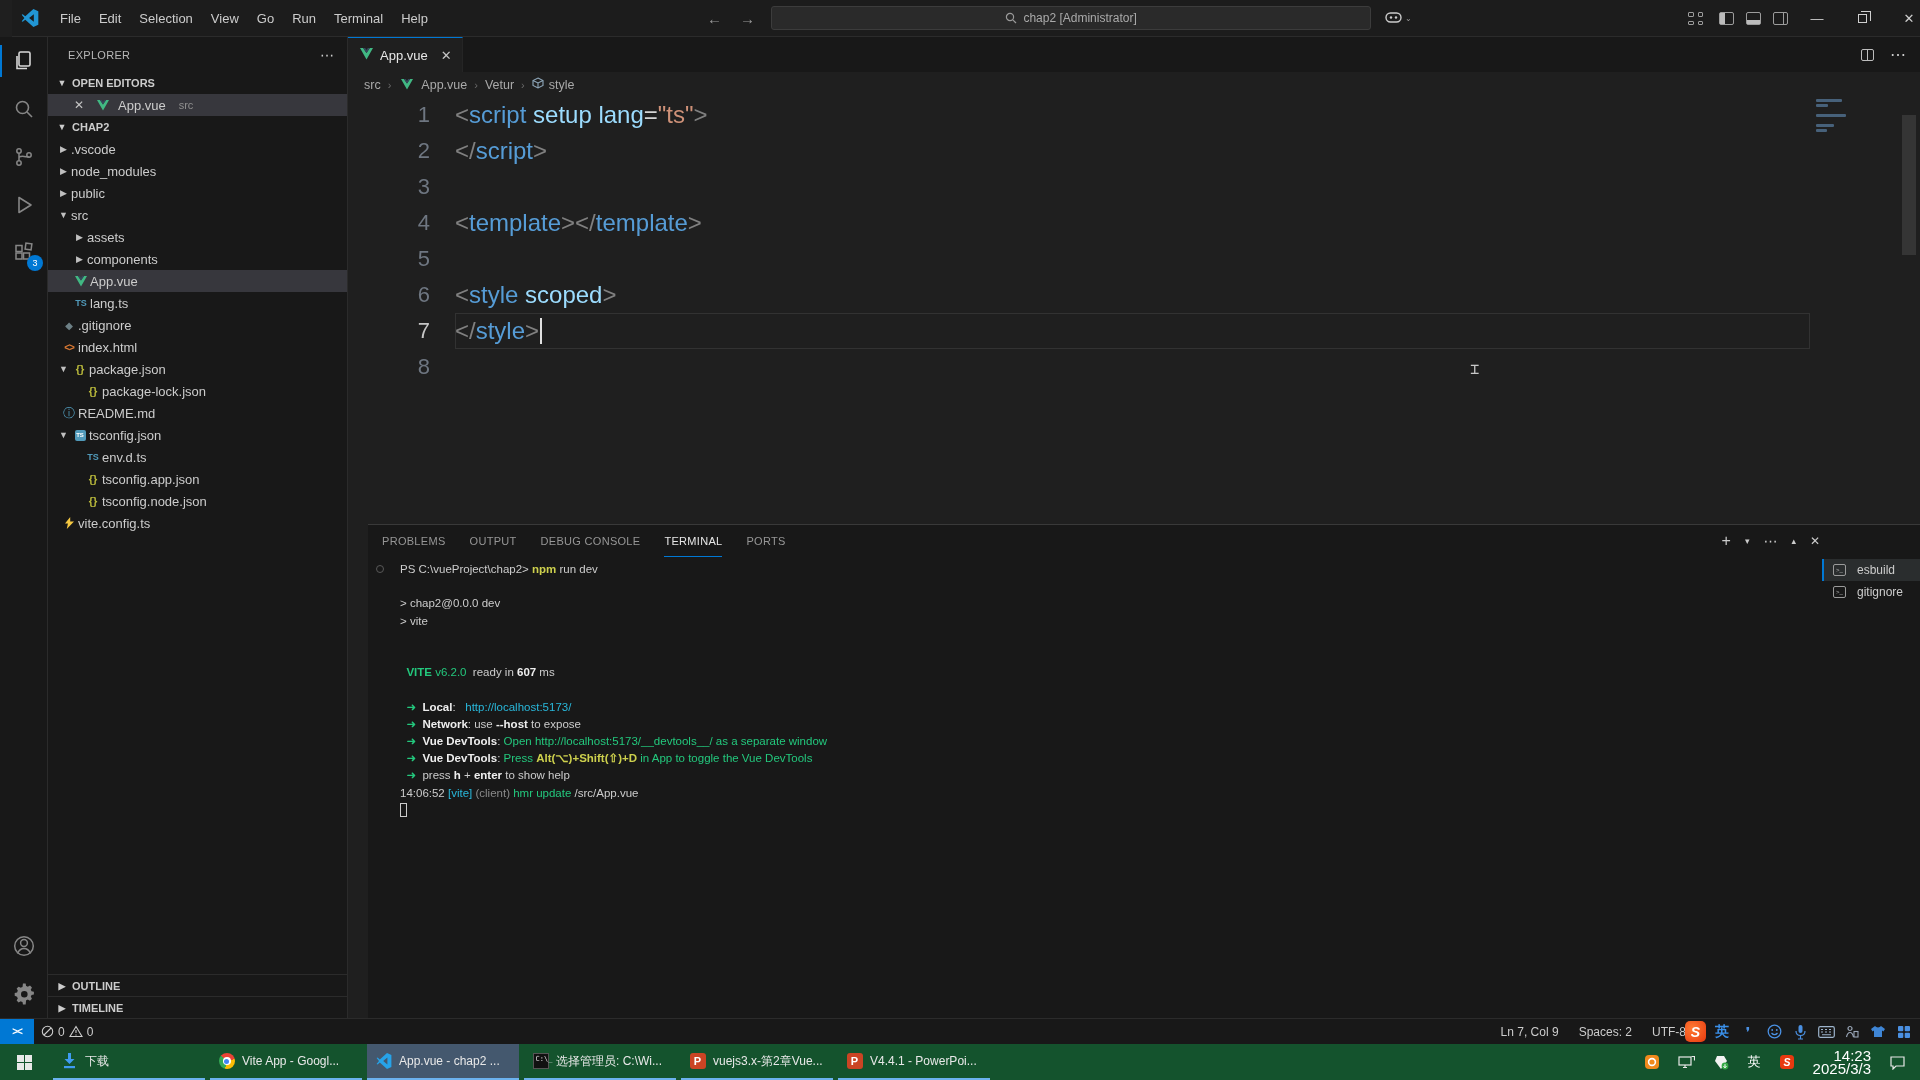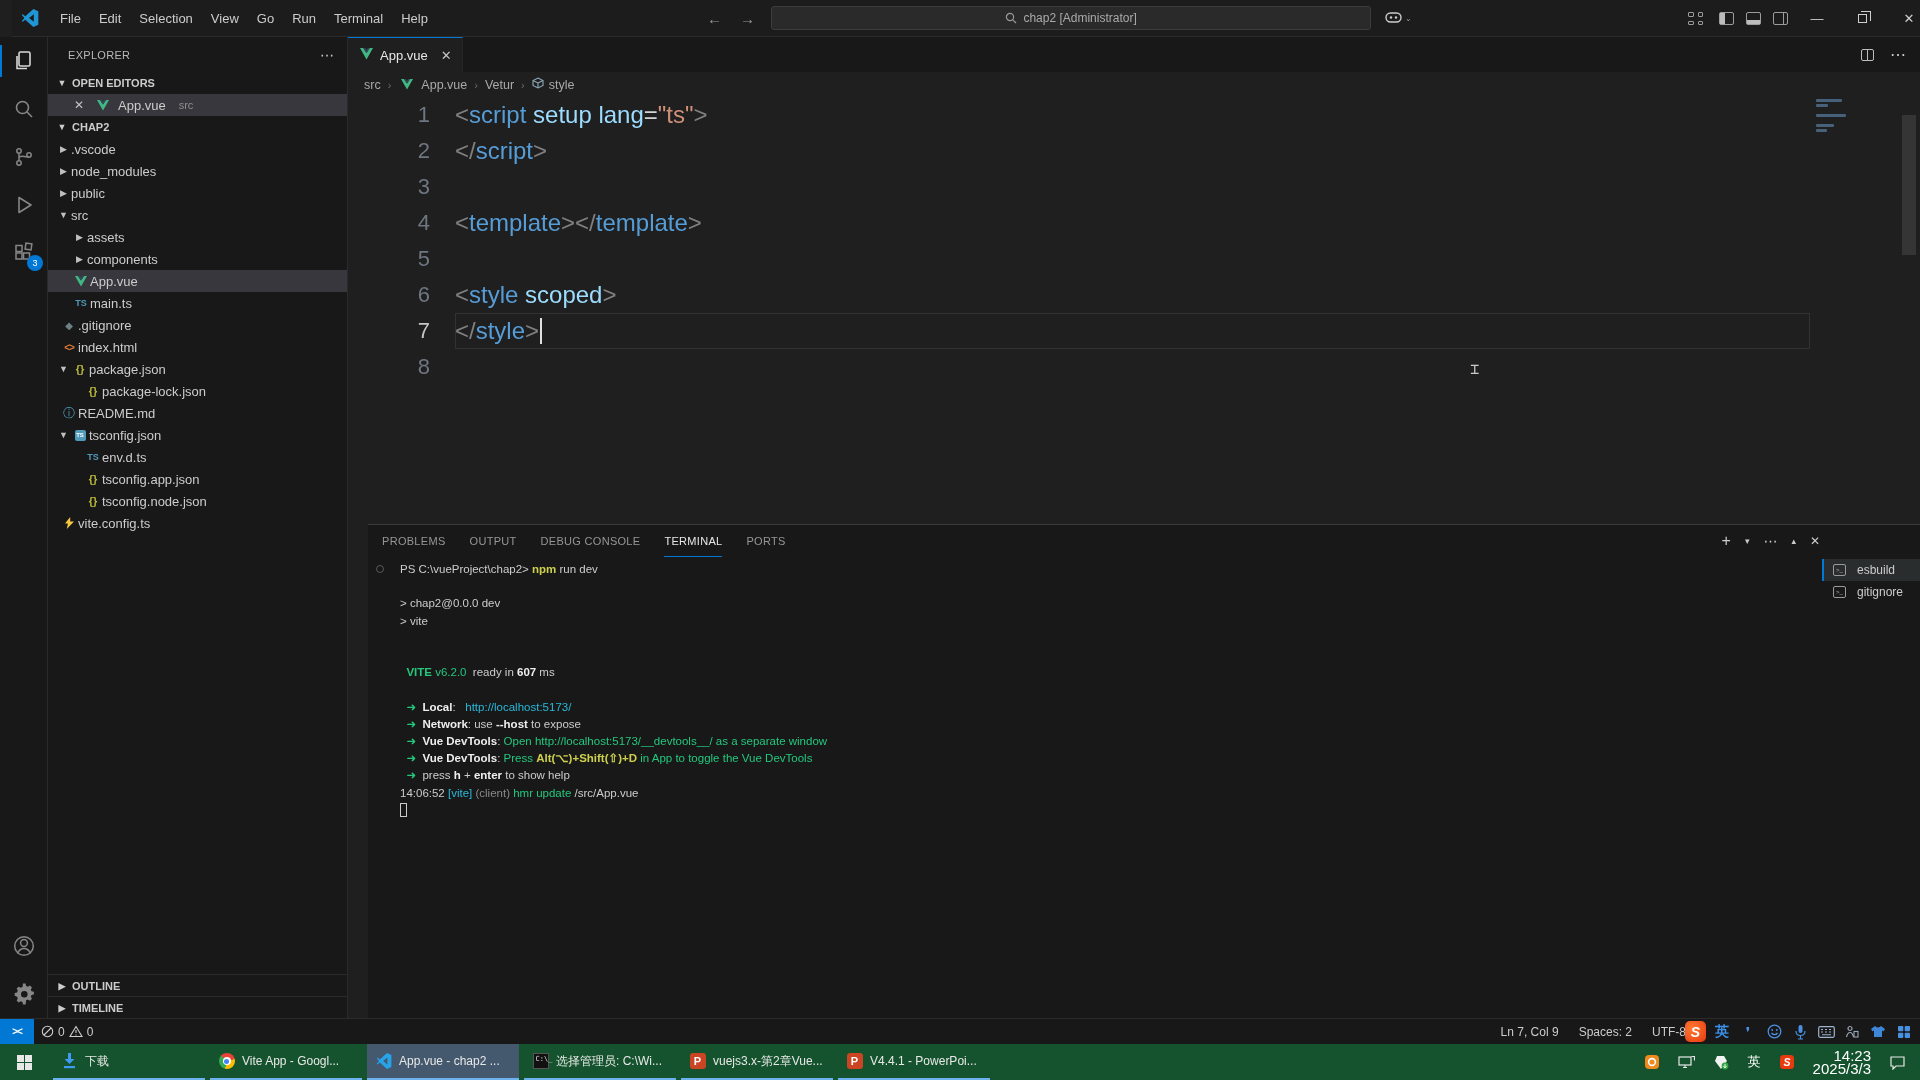--- a/index.html
+++ b/index.html
@@ -292,21 +292,21 @@
             <svg width="12" height="11" viewBox="0 0 12 11">
               <path d="M0 0h2.9L6 4.6 9.1 0H12L6 10.5z" fill="#41b883"></path>
               <path d="M2.9 0h1.9L6 1.9 7.2 0h1.9L6 4.6z" fill="#35495e"></path>
             </svg>
           </span>
           <span>App.vue</span>
         </div>
         <div class="tree-row">
           <span style="width:24px;flex:none;"></span>
           <span class="tree-ico ico-ts">TS</span>
-          <span>main.ts</span>
+          <span>lang.ts</span>
         </div>
         <div class="tree-row">
           <span style="width:12px;flex:none;"></span>
           <span class="tree-ico ico-git">◆</span>
           <span>.gitignore</span>
         </div>
         <div class="tree-row">
           <span style="width:12px;flex:none;"></span>
           <span class="tree-ico ico-html">&lt;&gt;</span>
           <span>index.html</span>

